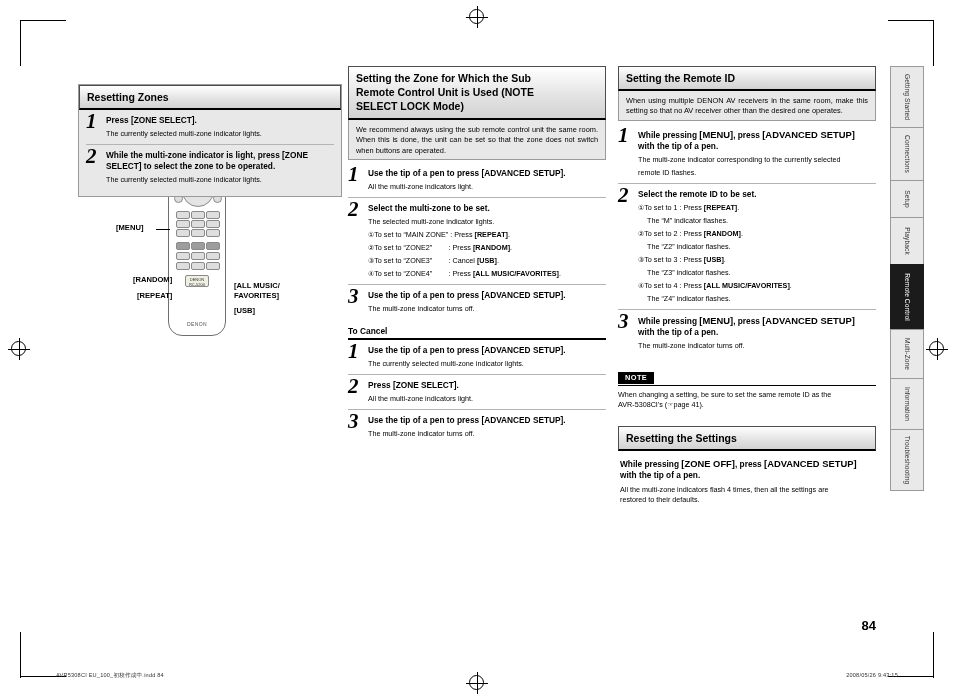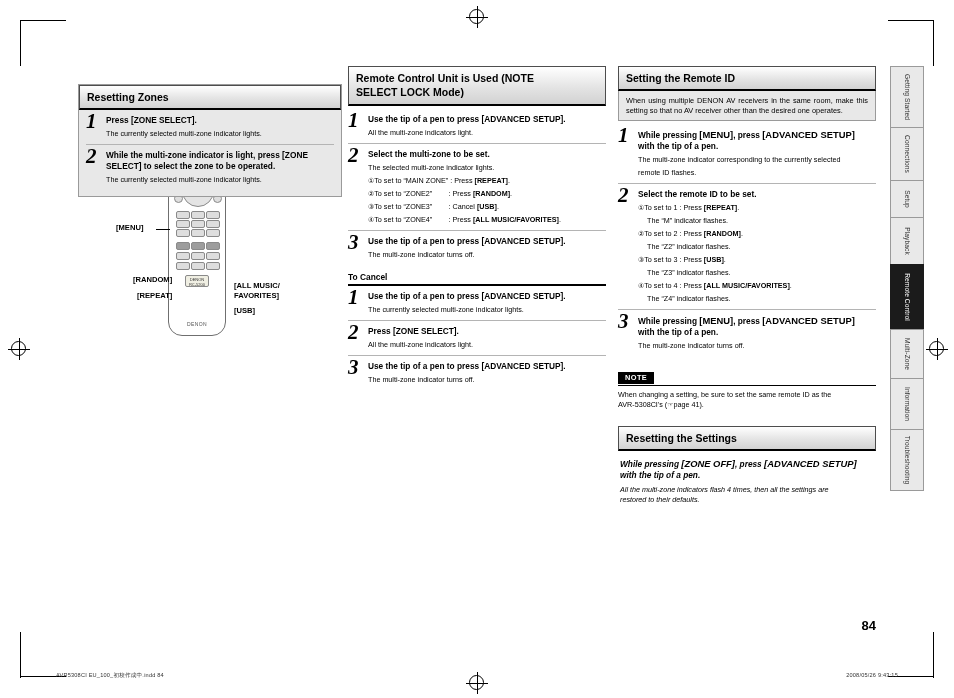--- a/index.html
+++ b/index.html
@@ -436,22 +436,26 @@
           <div class="num">2</div>
           <div class="title"><span>While the multi-zone indicator is light, press </span><span class="kb">[ZONE</span><br><span class="kb">SELECT]</span><span> to select the zone to be operated.</span></div>
           <div class="sub">The currently selected multi-zone indicator lights.</div>
         </div>
       </div>
     </div>
   </div>
 
   <div class="col col2">
     <div class="sec-head tall">
+      <div style="display:flex;justify-content:space-between;">Setting the Zone for Which the Sub</div>
       <div style="display:flex;justify-content:space-between;">Remote Control Unit is Used (NOTE</div>
       <div>SELECT LOCK Mode)</div>
+    </div>
+    <div class="gray-box" style="border-top:none;">
+      <div class="sec-body">We recommend always using the sub remote control unit the same room. When this is done, the unit can be set so that the zone does not switch when buttons are operated.</div>
     </div>
 
     <div style="margin-top:3px;">
       <div class="step first">
         <div class="num">1</div>
         <div class="title"><span>Use the tip of a pen to press </span><span class="kb">[ADVANCED SETUP]</span><span>.</span></div>
         <div class="sub">All the multi-zone indicators light.</div>
       </div>
 
       <div class="step">
@@ -531,21 +535,21 @@
       <div class="note-badge">NOTE</div>
       <div class="note-line"></div>
       <div class="note-body">
         <div>When changing a setting, be sure to set the same remote ID as the</div>
         <div><span>AVR-5308CI's (</span><span style="font-size:7px;">☞</span><span>page 41).</span></div>
       </div>
     </div>
 
     <div style="margin-top:16px;">
       <div class="sec-head">Resetting the Settings</div>
-      <div style="padding:7px 2px 0 2px;font-style:italic;">
+      <div style="padding:7px 2px 0 2px;">
         <div class="title" style="font-size:8.3px;font-weight:bold;line-height:11px;"><span>While pressing </span><span class="kb-lg">[ZONE OFF]</span><span>, press </span><span class="kb-lg">[ADVANCED SETUP]</span><br><span>with the tip of a pen.</span></div>
         <div class="sub" style="font-size:7.2px;line-height:10px;margin-top:4px;">
           <div>All the multi-zone indicators flash 4 times, then all the settings are</div>
           <div>restored to their defaults.</div>
         </div>
       </div>
     </div>
   </div>
 
   <div class="tabs">

